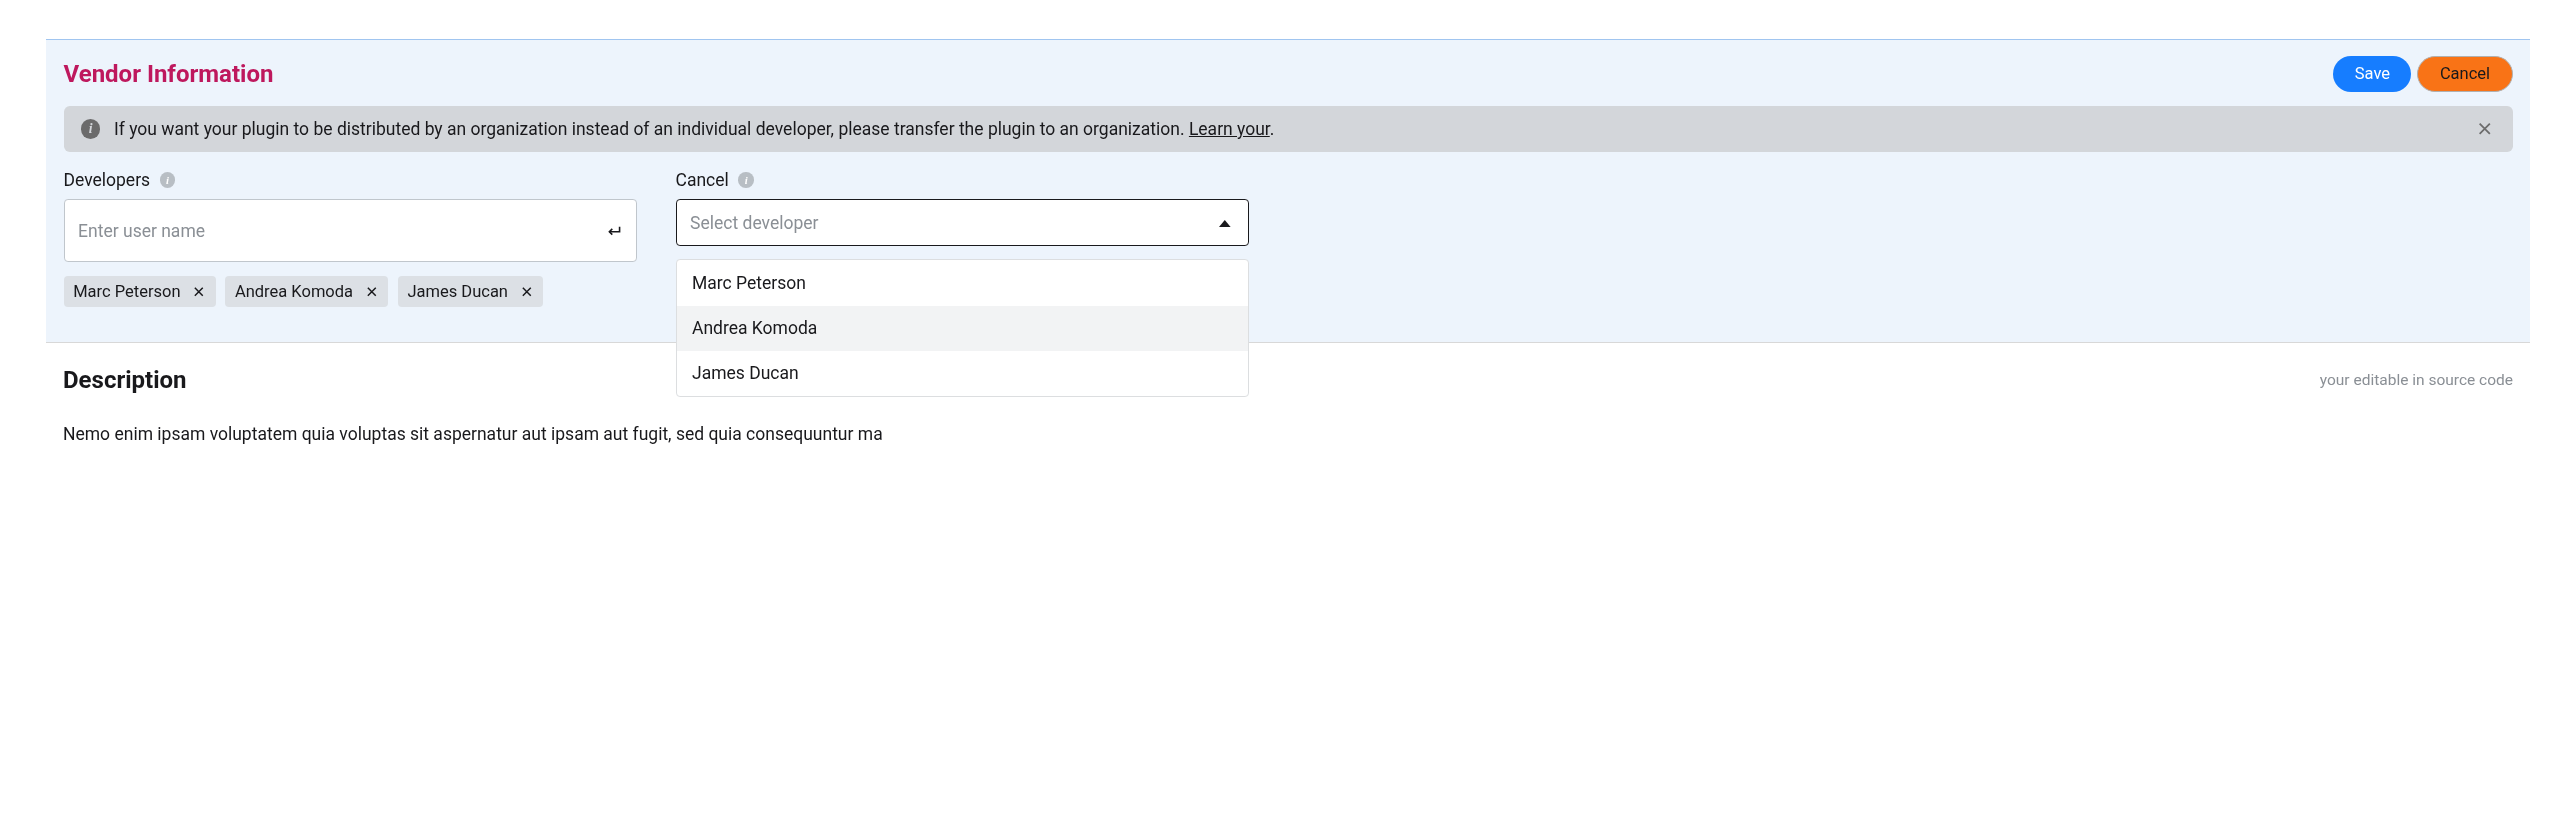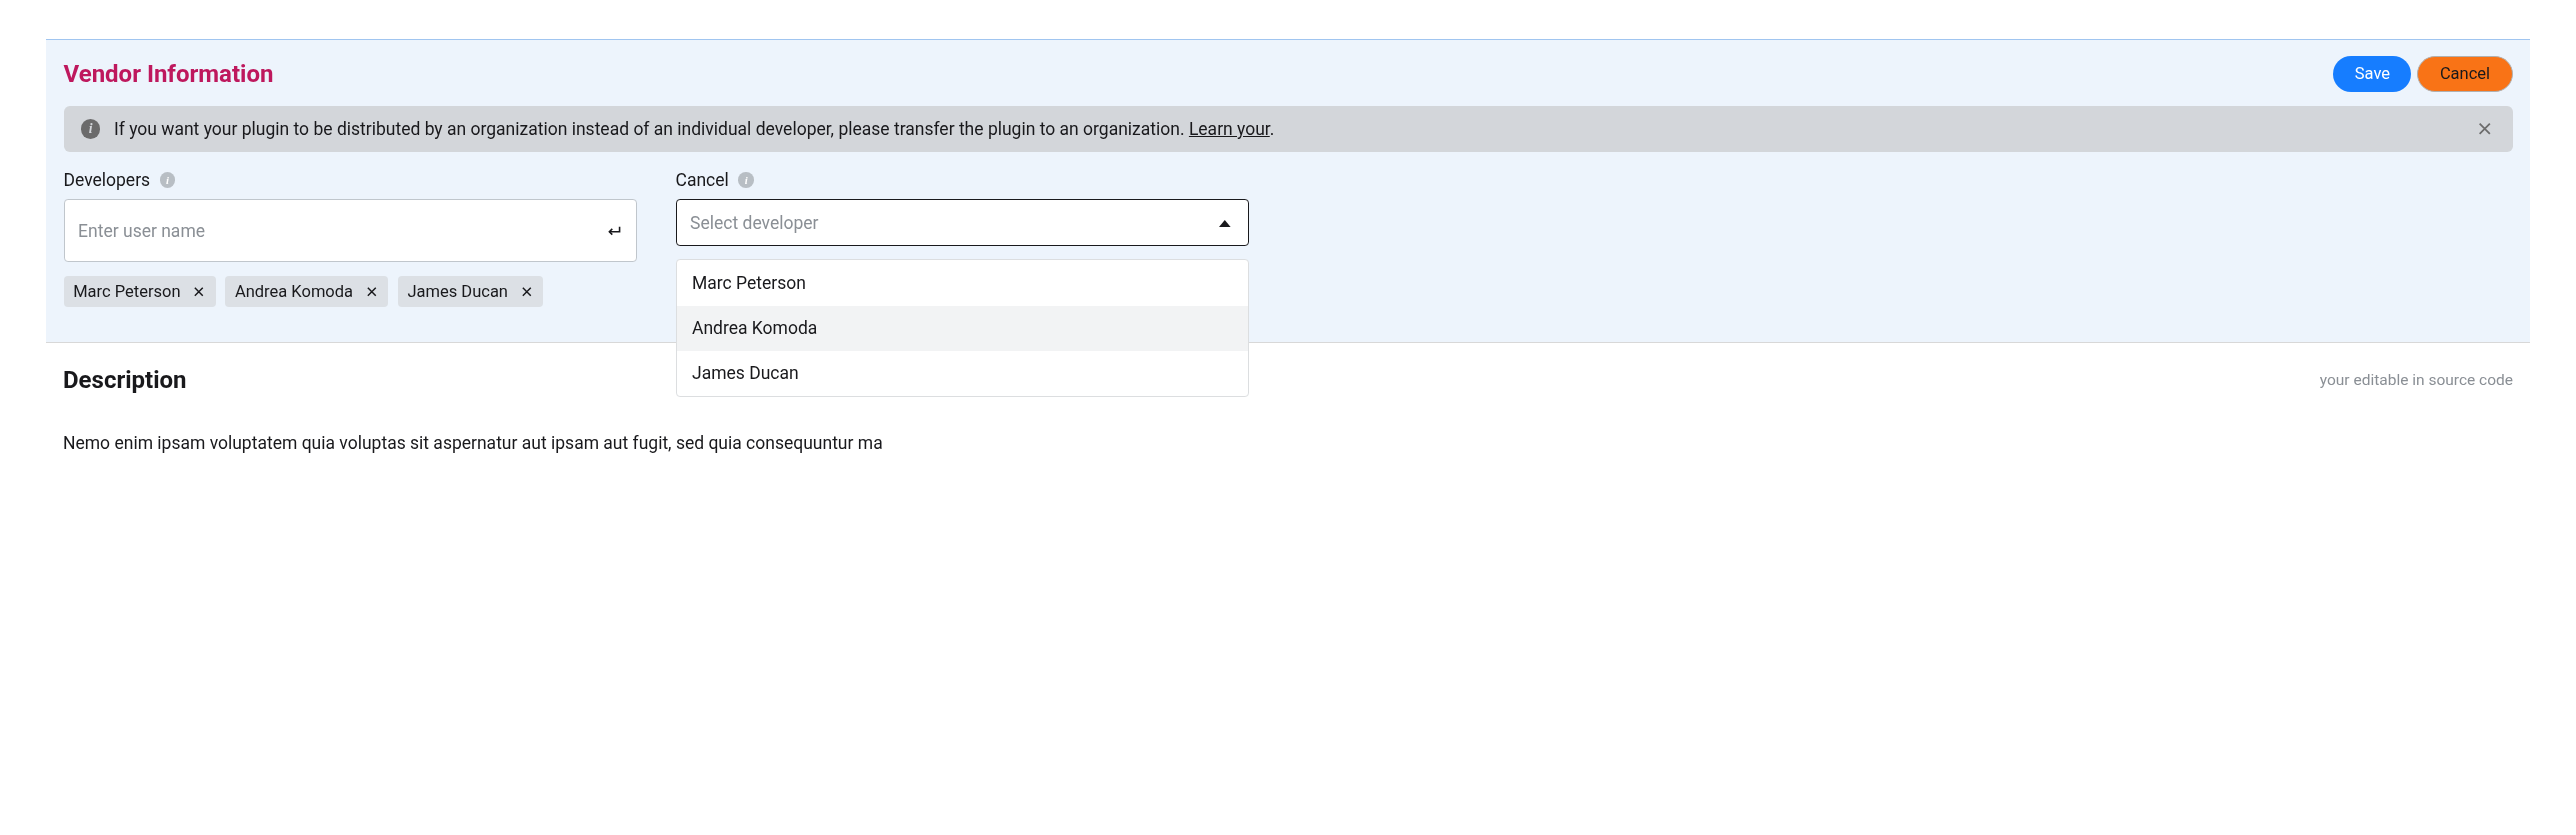--- a/index.html
+++ b/index.html
@@ -30,21 +30,21 @@
     .chip { background: #dce0e5; color: #19191C; border-radius: 3.9px; padding: 5.8px 9.7px; font-size: 16.5px; display: inline-flex; align-items: center; gap: 11.7px; }
     .chip-x { cursor: pointer; display: inline-flex; }
     .chip-x svg { width: 13.6px; height: 13.6px; }
     .select-box { width: 100%; height: 47px; border: 1px solid #19191C; border-radius: 3.9px; padding: 0 47px 0 13.6px; font-size: 17.5px; background: #fff; color: #8a8f95; display: flex; align-items: center; cursor: pointer; position: relative; text-align: center; }
     .caret { position: absolute; right: 15.5px; top: 50%; transform: translateY(-50%); }
     .caret svg { width: 13.6px; height: 9.7px; display: block; fill: #19191C; }
     .dropdown { position: absolute; left: 0; right: 0; top: 60px; background: #fff; border: 1px solid #dcdee0; border-radius: 3.9px; z-index: 5; }
     .dropdown-item { padding: 12.6px 15.5px; font-size: 17.5px; color: #19191C; cursor: pointer; }
     .dropdown-item.hover { background: #f2f3f4; }
     .desc-section { padding: 23px 63px 0 63px; }
-    .desc-header { display: flex; justify-content: space-between; align-items: center; margin-bottom: 36px; }
+    .desc-header { display: flex; justify-content: space-between; align-items: center; margin-bottom: 27px; }
     .desc-title { font-size: 24px; font-weight: 700; color: #19191C; }
     .desc-note { font-size: 15.5px; color: #8a8f95; }
     .desc-body { font-size: 17.5px; color: #19191C; line-height: 1.5; }
     .cut { overflow: hidden; height: 23px; }
   </style>
 </head>
 <body>
 
 <div class="panel">
   <div class="panel-header">

